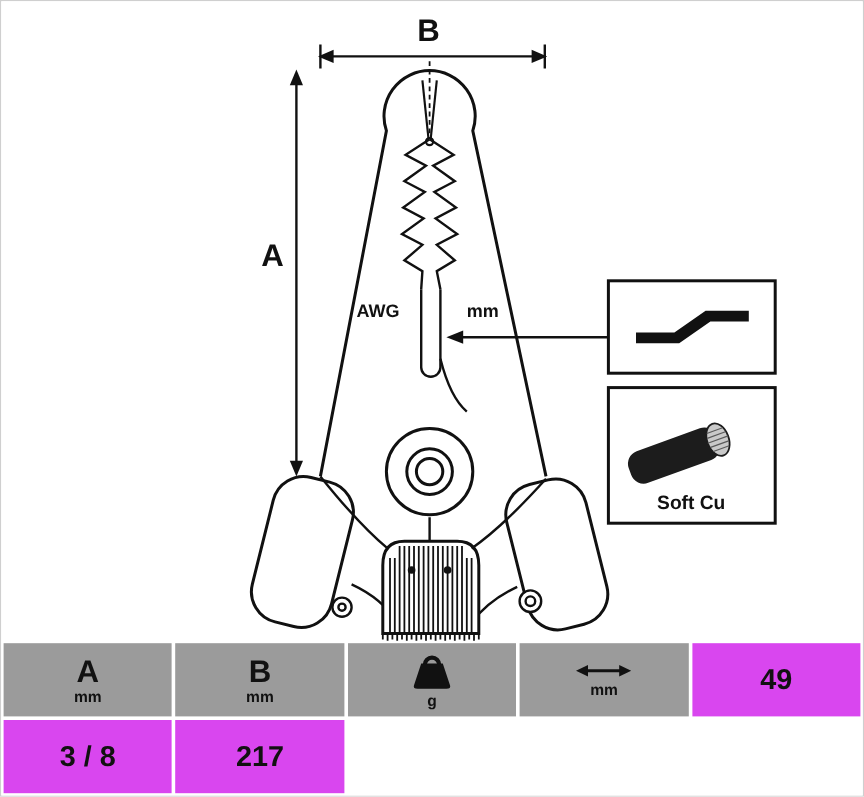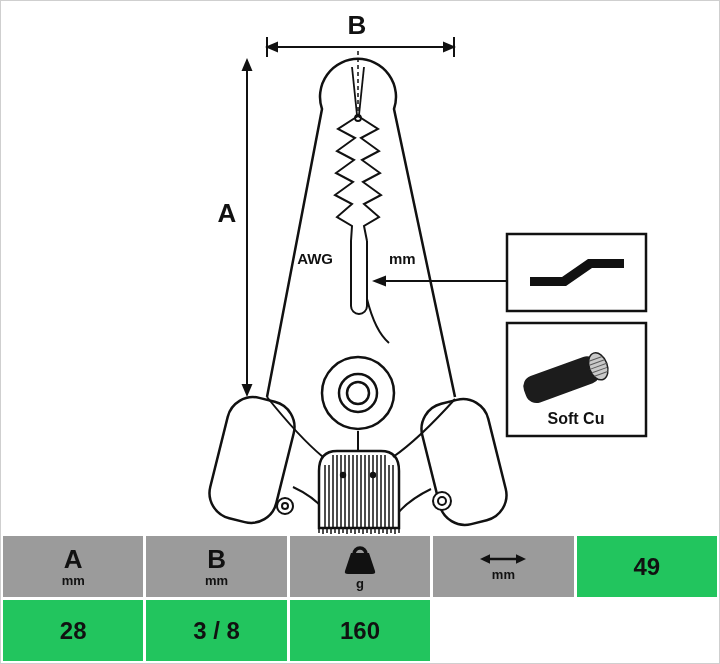--- a/index.html
+++ b/index.html
@@ -22,21 +22,21 @@
     grid-template-rows:1fr 1fr;
     gap:3px;padding:2px;background:#fff;box-sizing:border-box;
   }
   .th{
     background:#9b9b9b;display:flex;flex-direction:column;
     align-items:center;justify-content:center;gap:2px;
   }
   .th-letter{font-size:26px;font-weight:bold;line-height:1;}
   .th-unit{font-size:13px;font-weight:bold;line-height:1;}
   .td{
-    background:#22c55e;display:flex;align-items:center;justify-content:center;
+    background:#d946ef;display:flex;align-items:center;justify-content:center;
     font-size:24px;font-weight:bold;
   }
   .hicon{display:block;}
 </style>
 </head>
 <body>
 
 <div class="page">
 
   <div class="diagram-area">
@@ -212,18 +212,17 @@
     <div class="th">
       <svg class="hicon" width="46" height="14" viewBox="0 0 46 14">
         <line x1="7" y1="7" x2="39" y2="7" stroke="#111" stroke-width="2.5"></line>
         <polygon points="0,7 10,2.2 10,11.8" fill="#111"></polygon>
         <polygon points="46,7 36,2.2 36,11.8" fill="#111"></polygon>
       </svg>
       <span class="th-unit">mm</span>
     </div>
 
     <div class="td">49</div>
-    <div class="td">28</div>
     <div class="td">3 / 8</div>
-    <div class="td">160</div>
+    <div class="td">217</div>
 
   </div>
 </div>
 
 </body></html>

